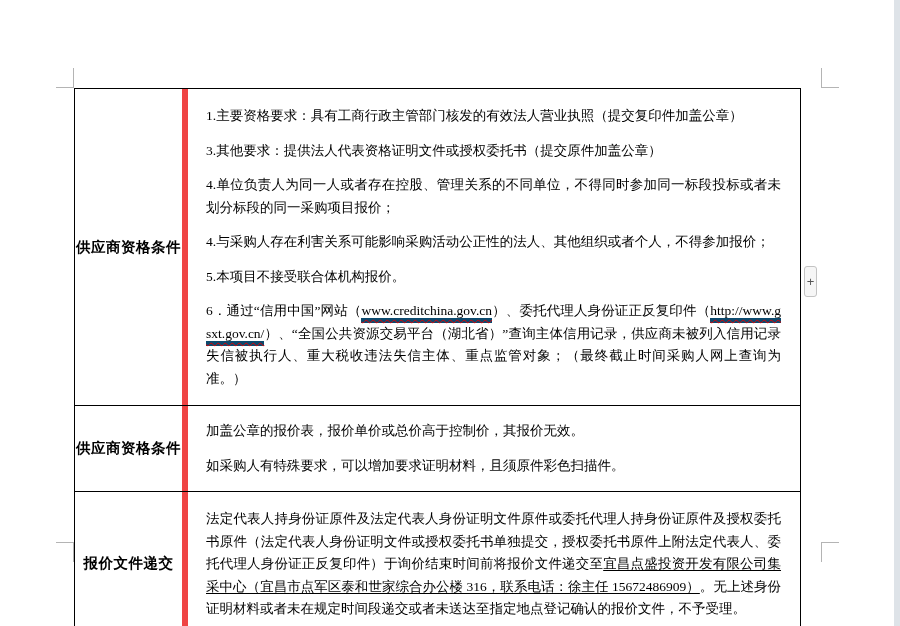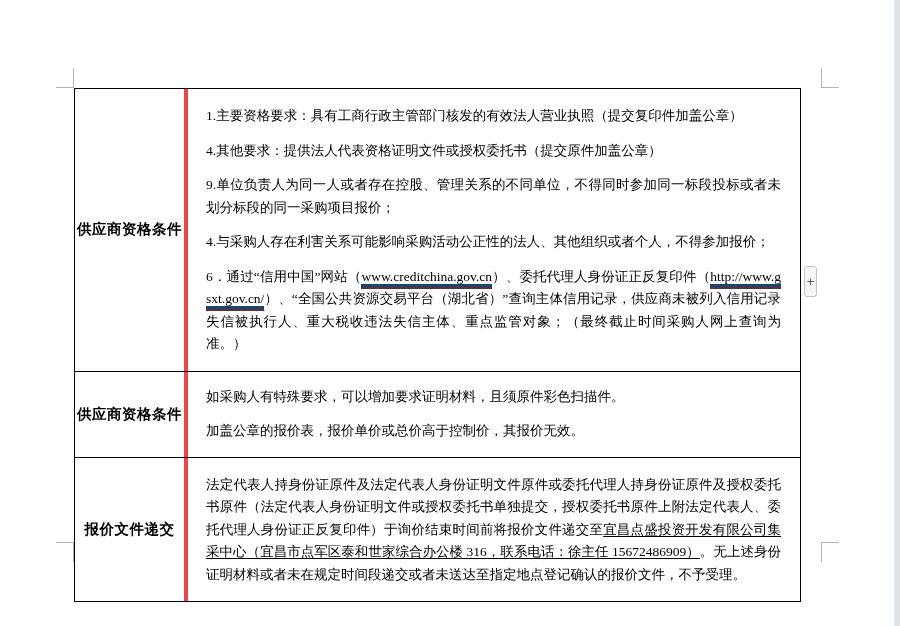--- a/index.html
+++ b/index.html
@@ -17,21 +17,21 @@
   .mark-br{left:821px;top:542px;border-left:1px solid #b4b4b4;border-top:1px solid #b4b4b4;}
 
   
   .doc-table{
     position:absolute;left:74px;top:88px;width:727px;
     border:1px solid #000;box-sizing:border-box;background:#fff;
   }
   .t-row{display:flex;align-items:stretch;}
   .t-row.rb{border-bottom:1px solid #000;}
   .t-label{
-    flex:0 0 113px;width:113px;border-right:4px solid #ef4444;box-sizing:border-box;
+    flex:0 0 113px;width:113px;border-right:6px solid #ef4444;box-sizing:border-box;
     display:flex;align-items:center;justify-content:center;
     font-weight:bold;font-size:14.5px;letter-spacing:0.5px;text-align:center;
   }
   .t-content{
     flex:1;box-sizing:border-box;font-size:13.5px;
     padding:4px 7px 3px 6px;
   }
   .t-content.h1{min-height:216px;}
   .t-content.h2{min-height:49px;padding-top:2px;padding-bottom:2px;}
   .t-content.h3{min-height:118px;}
@@ -65,31 +65,32 @@
   <div class="mark mark-tl"></div>
   <div class="mark mark-tr"></div>
   <div class="mark mark-bl"></div>
   <div class="mark mark-br"></div>
 
   <div class="doc-table">
       <div class="t-row rb">
         <div class="t-label">供应商资格条件</div>
         <div class="t-content h1">
           <p class="para"><span>1.主要资格要求：具有工商行政主管部门核发的有效法人营业执照（提交复印件加盖公章）</span></p>
-          <p class="para"><span>4.其他要求：提供法人代表资格证明文件或授权委托书（提交原件加盖公章）</span></p>
-          <p class="para"><span>9.单位负责人为同一人或者存在控股、管理关系的不同单位，不得同时参加同一标段投标或者未划分标段的同一采购项目报价；</span></p>
+          <p class="para"><span>3.其他要求：提供法人代表资格证明文件或授权委托书（提交原件加盖公章）</span></p>
+          <p class="para"><span>4.单位负责人为同一人或者存在控股、管理关系的不同单位，不得同时参加同一标段投标或者未划分标段的同一采购项目报价；</span></p>
           <p class="para"><span>4.与采购人存在利害关系可能影响采购活动公正性的法人、其他组织或者个人，不得参加报价；</span></p>
+          <p class="para"><span>5.本项目不接受联合体机构报价。</span></p>
           <p class="para"><span>6．通过“信用中国”网站（</span><span class="seg-url">www.creditchina.gov.cn</span><span>）、委托代理人身份证正反复印件（</span><span class="seg-url">http://www.gsxt.gov.cn/</span><span>）、“全国公共资源交易平台（湖北省）”查询主体信用记录，供应商未被列入信用记录失信被执行人、重大税收违法失信主体、重点监管对象；（最终截止时间采购人网上查询为准。）</span></p>
         </div>
       </div>
       <div class="t-row rb">
         <div class="t-label">供应商资格条件</div>
         <div class="t-content h2">
+          <p class="para"><span>加盖公章的报价表，报价单价或总价高于控制价，其报价无效。</span></p>
           <p class="para"><span>如采购人有特殊要求，可以增加要求证明材料，且须原件彩色扫描件。</span></p>
-          <p class="para"><span>加盖公章的报价表，报价单价或总价高于控制价，其报价无效。</span></p>
         </div>
       </div>
       <div class="t-row">
         <div class="t-label">报价文件递交</div>
         <div class="t-content h3">
           <p class="para"><span>法定代表人持身份证原件及法定代表人身份证明文件原件或委托代理人持身份证原件及授权委托书原件（法定代表人身份证明文件或授权委托书单独提交，授权委托书原件上附法定代表人、委托代理人身份证正反复印件）于询价结束时间前将报价文件递交至</span><span class="seg-underline">宜昌点盛投资开发有限公司集采中心（宜昌市点军区泰和世家综合办公楼 316，联系电话：徐主任 15672486909）</span><span>。无上述身份证明材料或者未在规定时间段递交或者未送达至指定地点登记确认的报价文件，不予受理。</span></p>
         </div>
       </div>
     </div>
 

